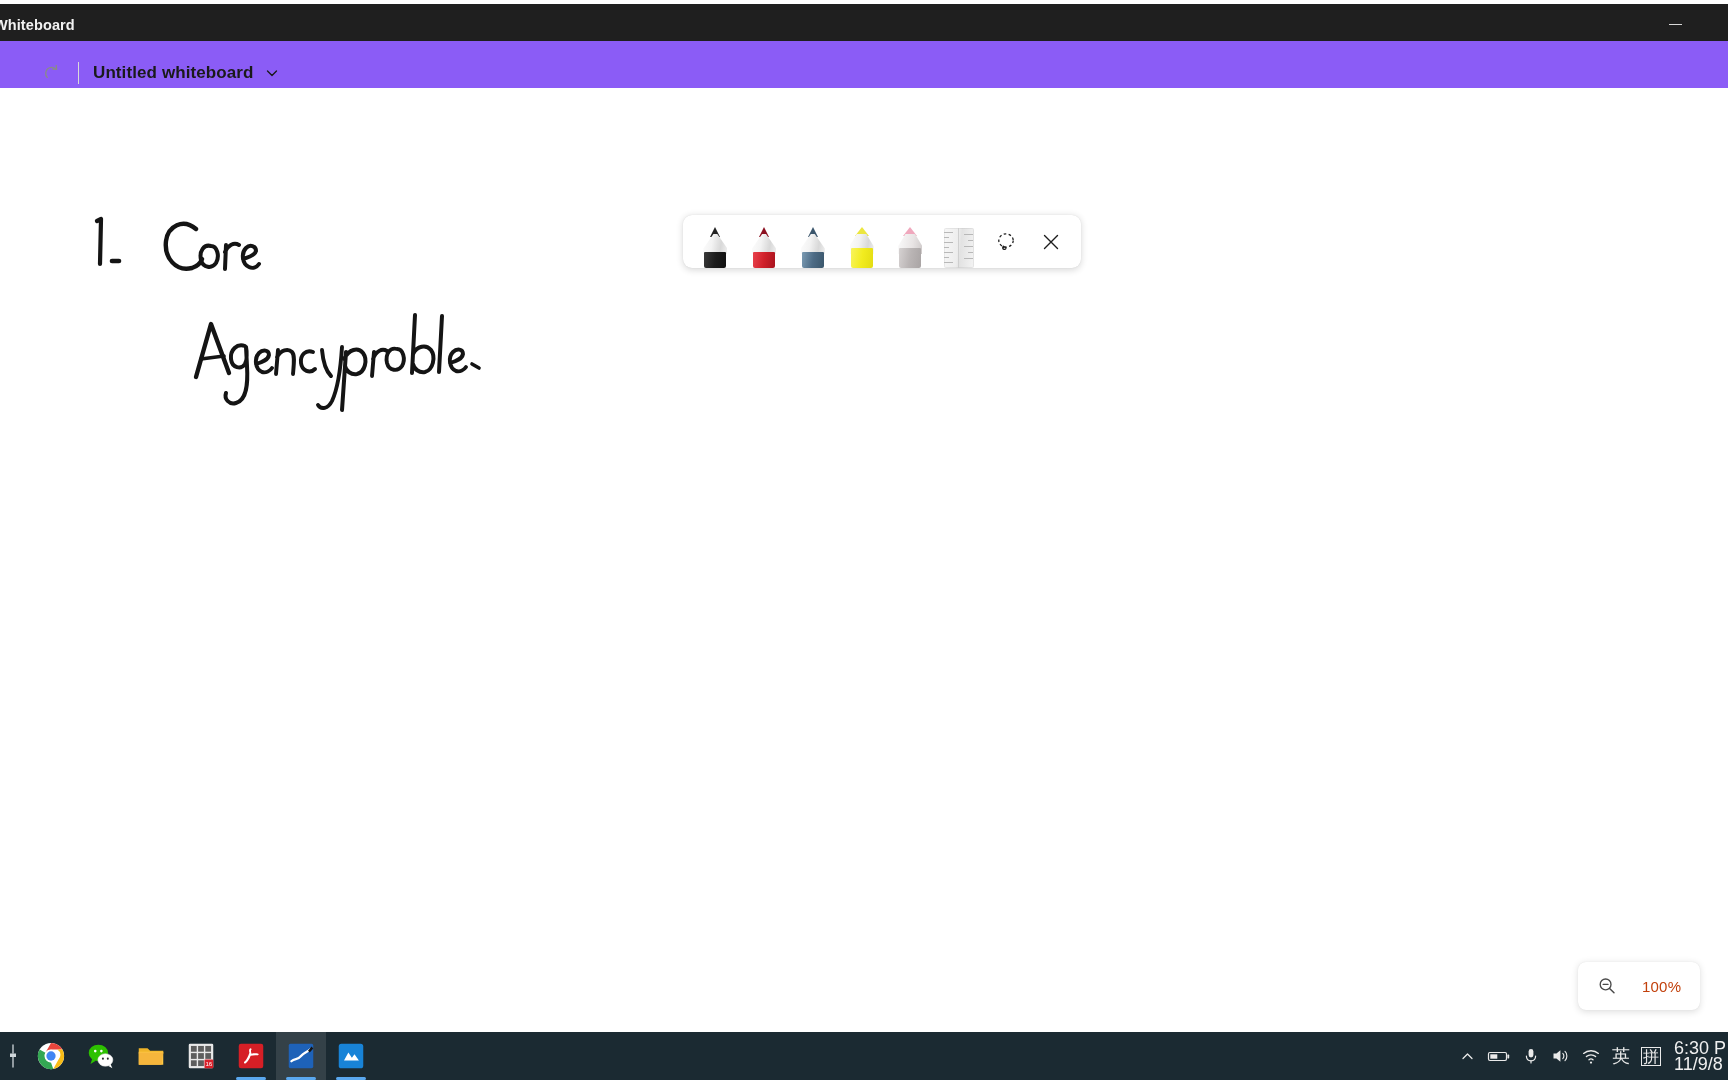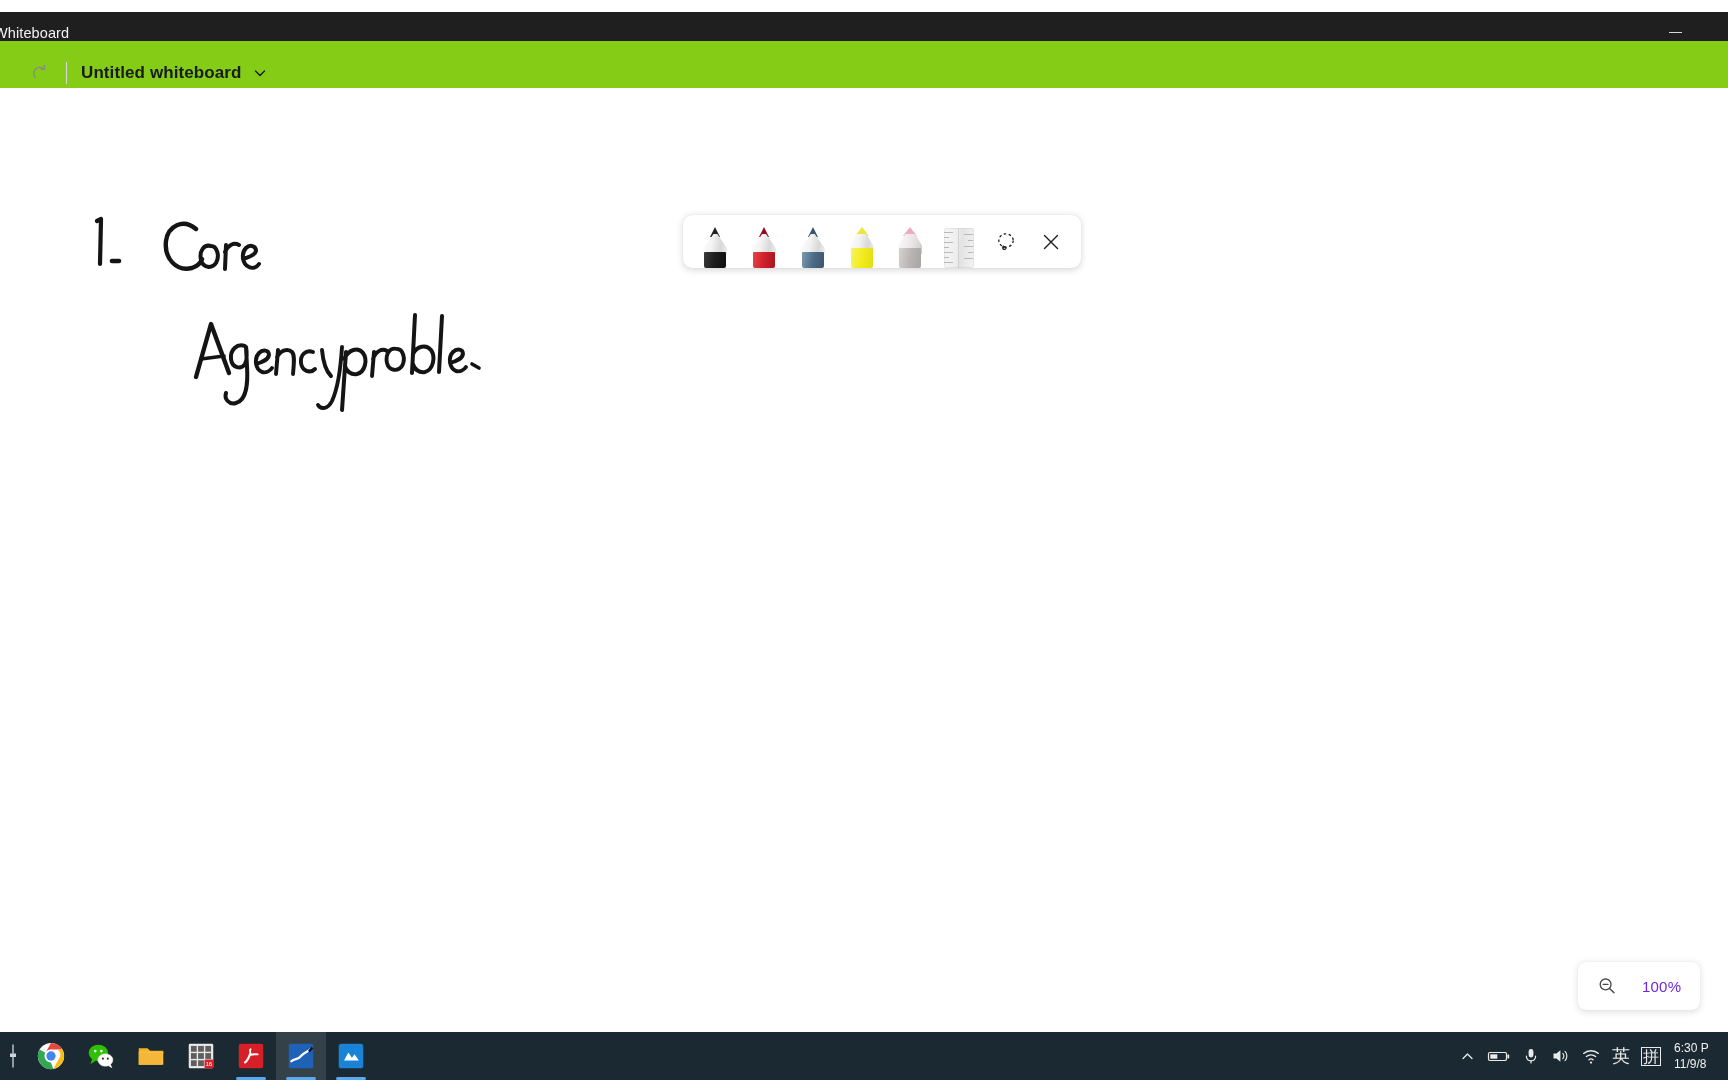--- a/index.html
+++ b/index.html
@@ -5,43 +5,43 @@
   * { margin:0; padding:0; box-sizing:border-box; }
   html, body {
     width:1728px; height:1080px;
     overflow:hidden;
     font-family:"Liberation Sans", sans-serif;
     background:#ffffff;
   }
 
   
   #titlebar{
-    position:absolute; left:0; top:12px; width:1728px; height:41px;
+    position:absolute; left:0; top:4px; width:1728px; height:41px;
     background:#1f1f1f;
-    display:flex; align-items:center;
+    display:flex; align-items:center;font-weight:bold;
   }
   #titlebar-text{
     color:#f2f2f2; font-size:14.5px; letter-spacing:.1px;
     margin-left:-6px; white-space:nowrap;
   }
   #minimize-btn{
     position:absolute; right:30px; top:0; width:46px; height:41px;
     display:flex; align-items:center; justify-content:center;
     cursor:default;
   }
   #minimize-btn .bar{
     width:13px; height:1.5px; background:#d8d8d8; display:block;
   }
 
   
   #appbar{
     position:absolute; left:0; top:41px; width:1728px; height:64px;
-    background:#84cc16;
+    background:#8b5cf6;
     border-bottom:1px solid #eaeaea;
-    display:flex; align-items:center;
+    display:flex; align-items:center;padding-left:12px;
   }
   #redo-button{
     width:34px; height:34px; margin-left:22px;
     display:flex; align-items:center; justify-content:center;
     border-radius:5px; cursor:pointer;
   }
   #appbar-sep{
     width:1px; height:22px; background:#d9d9d9; margin:0 14px 0 10px;
   }
   #doc-title{
@@ -140,21 +140,21 @@
     background:#ffffff;
     border-radius:8px;
     box-shadow:0 1.5px 7px rgba(0,0,0,.13), 0 0 1px rgba(0,0,0,.10);
     display:flex; align-items:center; padding:0 16px;
   }
   #zoom-out-button{
     width:26px; height:26px; display:flex; align-items:center; justify-content:center;
     cursor:pointer; border-radius:4px;
   }
   #zoom-level{
-    margin-left:22px; font-size:15px; color:#6d28d9; letter-spacing:.2px;
+    margin-left:22px; font-size:15px; color:#c2410c; letter-spacing:.2px;
   }
 
   
   #taskbar{
     position:absolute; left:0; bottom:0; width:1728px; height:48px;
     background:#1b2a32; display:flex; align-items:center;
   }
   #taskbar-left{ display:flex; align-items:center; height:48px; }
   .tb-item{
     width:50px; height:48px;
@@ -174,21 +174,21 @@
     position:absolute; right:0; bottom:0; height:48px;
     display:flex; align-items:center;
   }
   .tray-item{
     min-width:30px; height:48px; padding:0 5px;
     display:flex; align-items:center; justify-content:center;
     color:#eaeaea; font-size:15px; cursor:pointer;
   }
   #clock{
     display:flex; flex-direction:column; justify-content:center;
-    color:#f0f0f0; font-size:12px; line-height:16px;
+    color:#f0f0f0; font-size:18px; line-height:16px;
     padding-left:8px; width:62px; overflow:hidden; white-space:nowrap;
     cursor:pointer;
   }
 </style>
 </head>
 <body>
 
 <div id="titlebar">
   <span id="titlebar-text">Whiteboard</span>
   <div id="minimize-btn">

